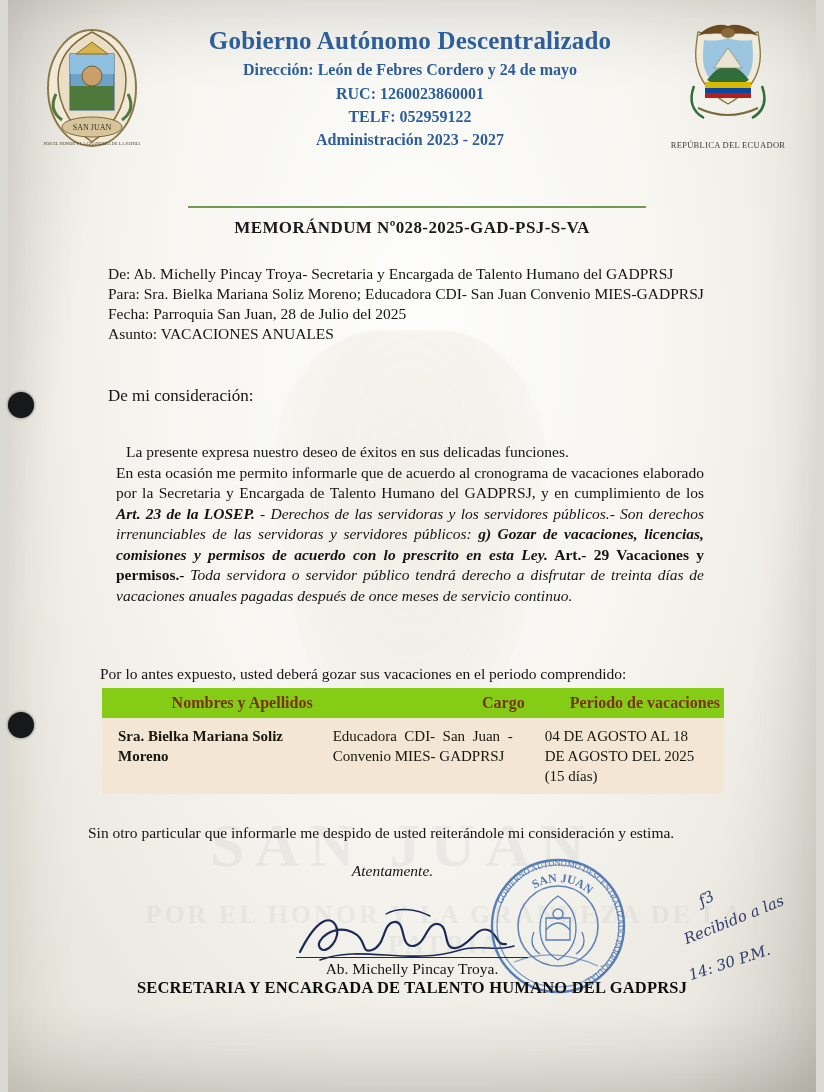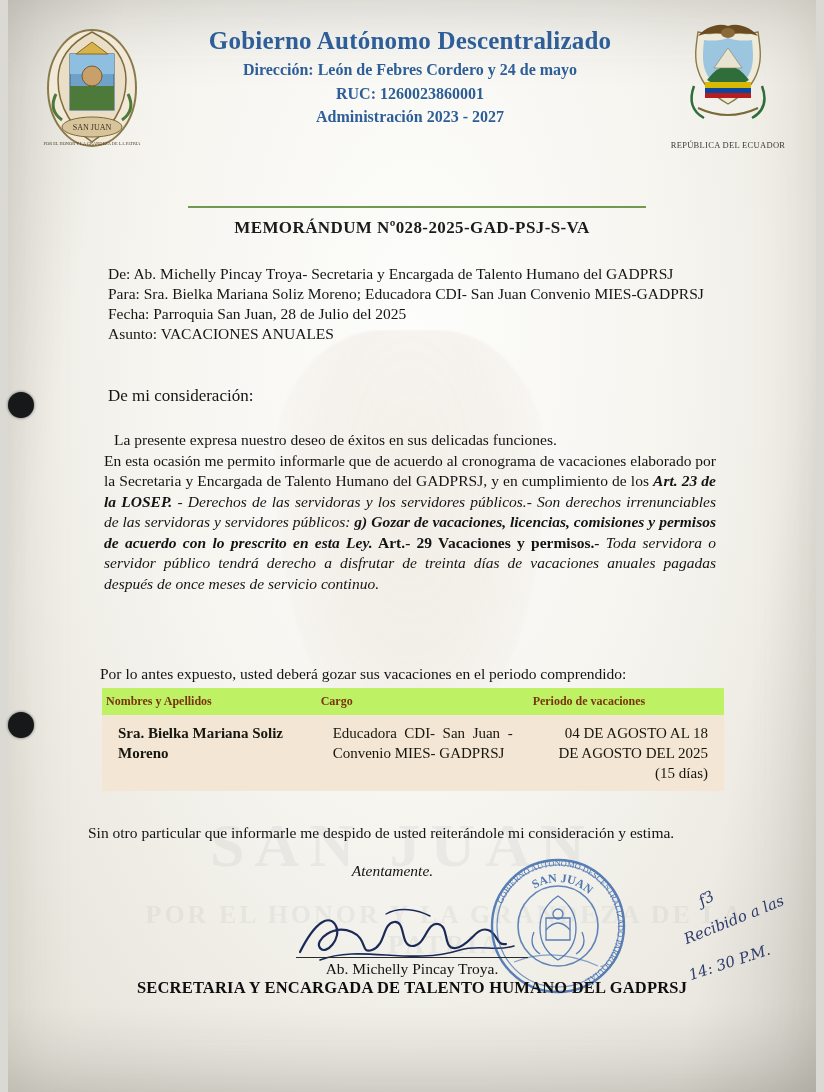--- a/index.html
+++ b/index.html
@@ -196,21 +196,21 @@
   .body-text {
     position: absolute;
     left: 100px;
     top: 426px;
     width: 620px;
     font-size: 15.5px;
     line-height: 20.5px;
     text-align: justify;
     color: #141414;
   }
-  .body-text p { margin: 4px; text-indent: 10px; }
+  .body-text p { margin: 16px; text-indent: 10px; }
   .bi { font-style: italic; font-weight: bold; }
   .it { font-style: italic; }
   .bd { font-weight: bold; }
 
   .para2 {
     position: absolute;
     left: 100px;
     top: 632px;
     width: 620px;
     font-size: 15.5px;
@@ -223,40 +223,40 @@
   
   .vac-table {
     position: absolute;
     left: 102px;
     top: 688px;
     width: 622px;
     border-collapse: collapse;
     font-size: 15px;
   }
   .vac-table th {
-    background: #bef264;
+    background: #84cc16;
     color: #7a3310;
     font-weight: bold;
-    font-size: 12px;
+    font-size: 16px;
     padding: 6px 4px;
-    text-align: left;
+    text-align: right;
     border: none;
   }
   .vac-table td {
     background: #f4e6d4;
     color: #16160f;
     padding: 8px 16px;
     vertical-align: top;
     font-size: 15px;
     line-height: 20px;
     border: none;
   }
   .td-name { font-weight: bold; width: 218px; }
   .td-cargo { width: 212px; text-align: justify; }
-  .td-period { width: 192px; text-align: right; }
+  .td-period { width: 192px; text-align: left; }
 
   .closing {
     position: absolute;
     left: 88px;
     top: 822px;
     width: 636px;
     font-size: 15.5px;
     line-height: 21px;
     text-align: justify;
     color: #141414;
@@ -386,20 +386,21 @@
       <path d="M24 84 q30 14 60 0" fill="none" stroke="#7a6a3a" stroke-width="2"></path>
       <path d="M20 62 q-8 22 10 32" fill="none" stroke="#2f6d3a" stroke-width="2.5"></path>
       <path d="M88 62 q8 22 -10 32" fill="none" stroke="#2f6d3a" stroke-width="2.5"></path>
     </svg>
     <div class="crest-caption">REPÚBLICA DEL ECUADOR</div>
 
     <div class="head-text">
       <div class="head-line1">Gobierno Autónomo Descentralizado</div>
       <div class="head-line3">Dirección: León de Febres Cordero y 24 de mayo</div>
       <div class="head-line4">RUC: 1260023860001</div>
+      <div class="head-line5">TELF: 052959122</div>
       <div class="head-line6">Administración 2023 - 2027</div>
     </div>
     <div class="head-rule"></div>
   </div>
 
   <div class="memo-title">MEMORÁNDUM Nº028-2025-GAD-PSJ-S-VA</div>
 
   <div class="fields">
     <p><span class="fld-label">De:</span> <span>Ab. Michelly Pincay Troya- Secretaria y Encargada de Talento Humano del GADPRSJ</span></p>
     <p><span class="fld-label">Para:</span> <span>Sra. Bielka Mariana Soliz Moreno; Educadora CDI- San Juan Convenio MIES-GADPRSJ</span></p>

